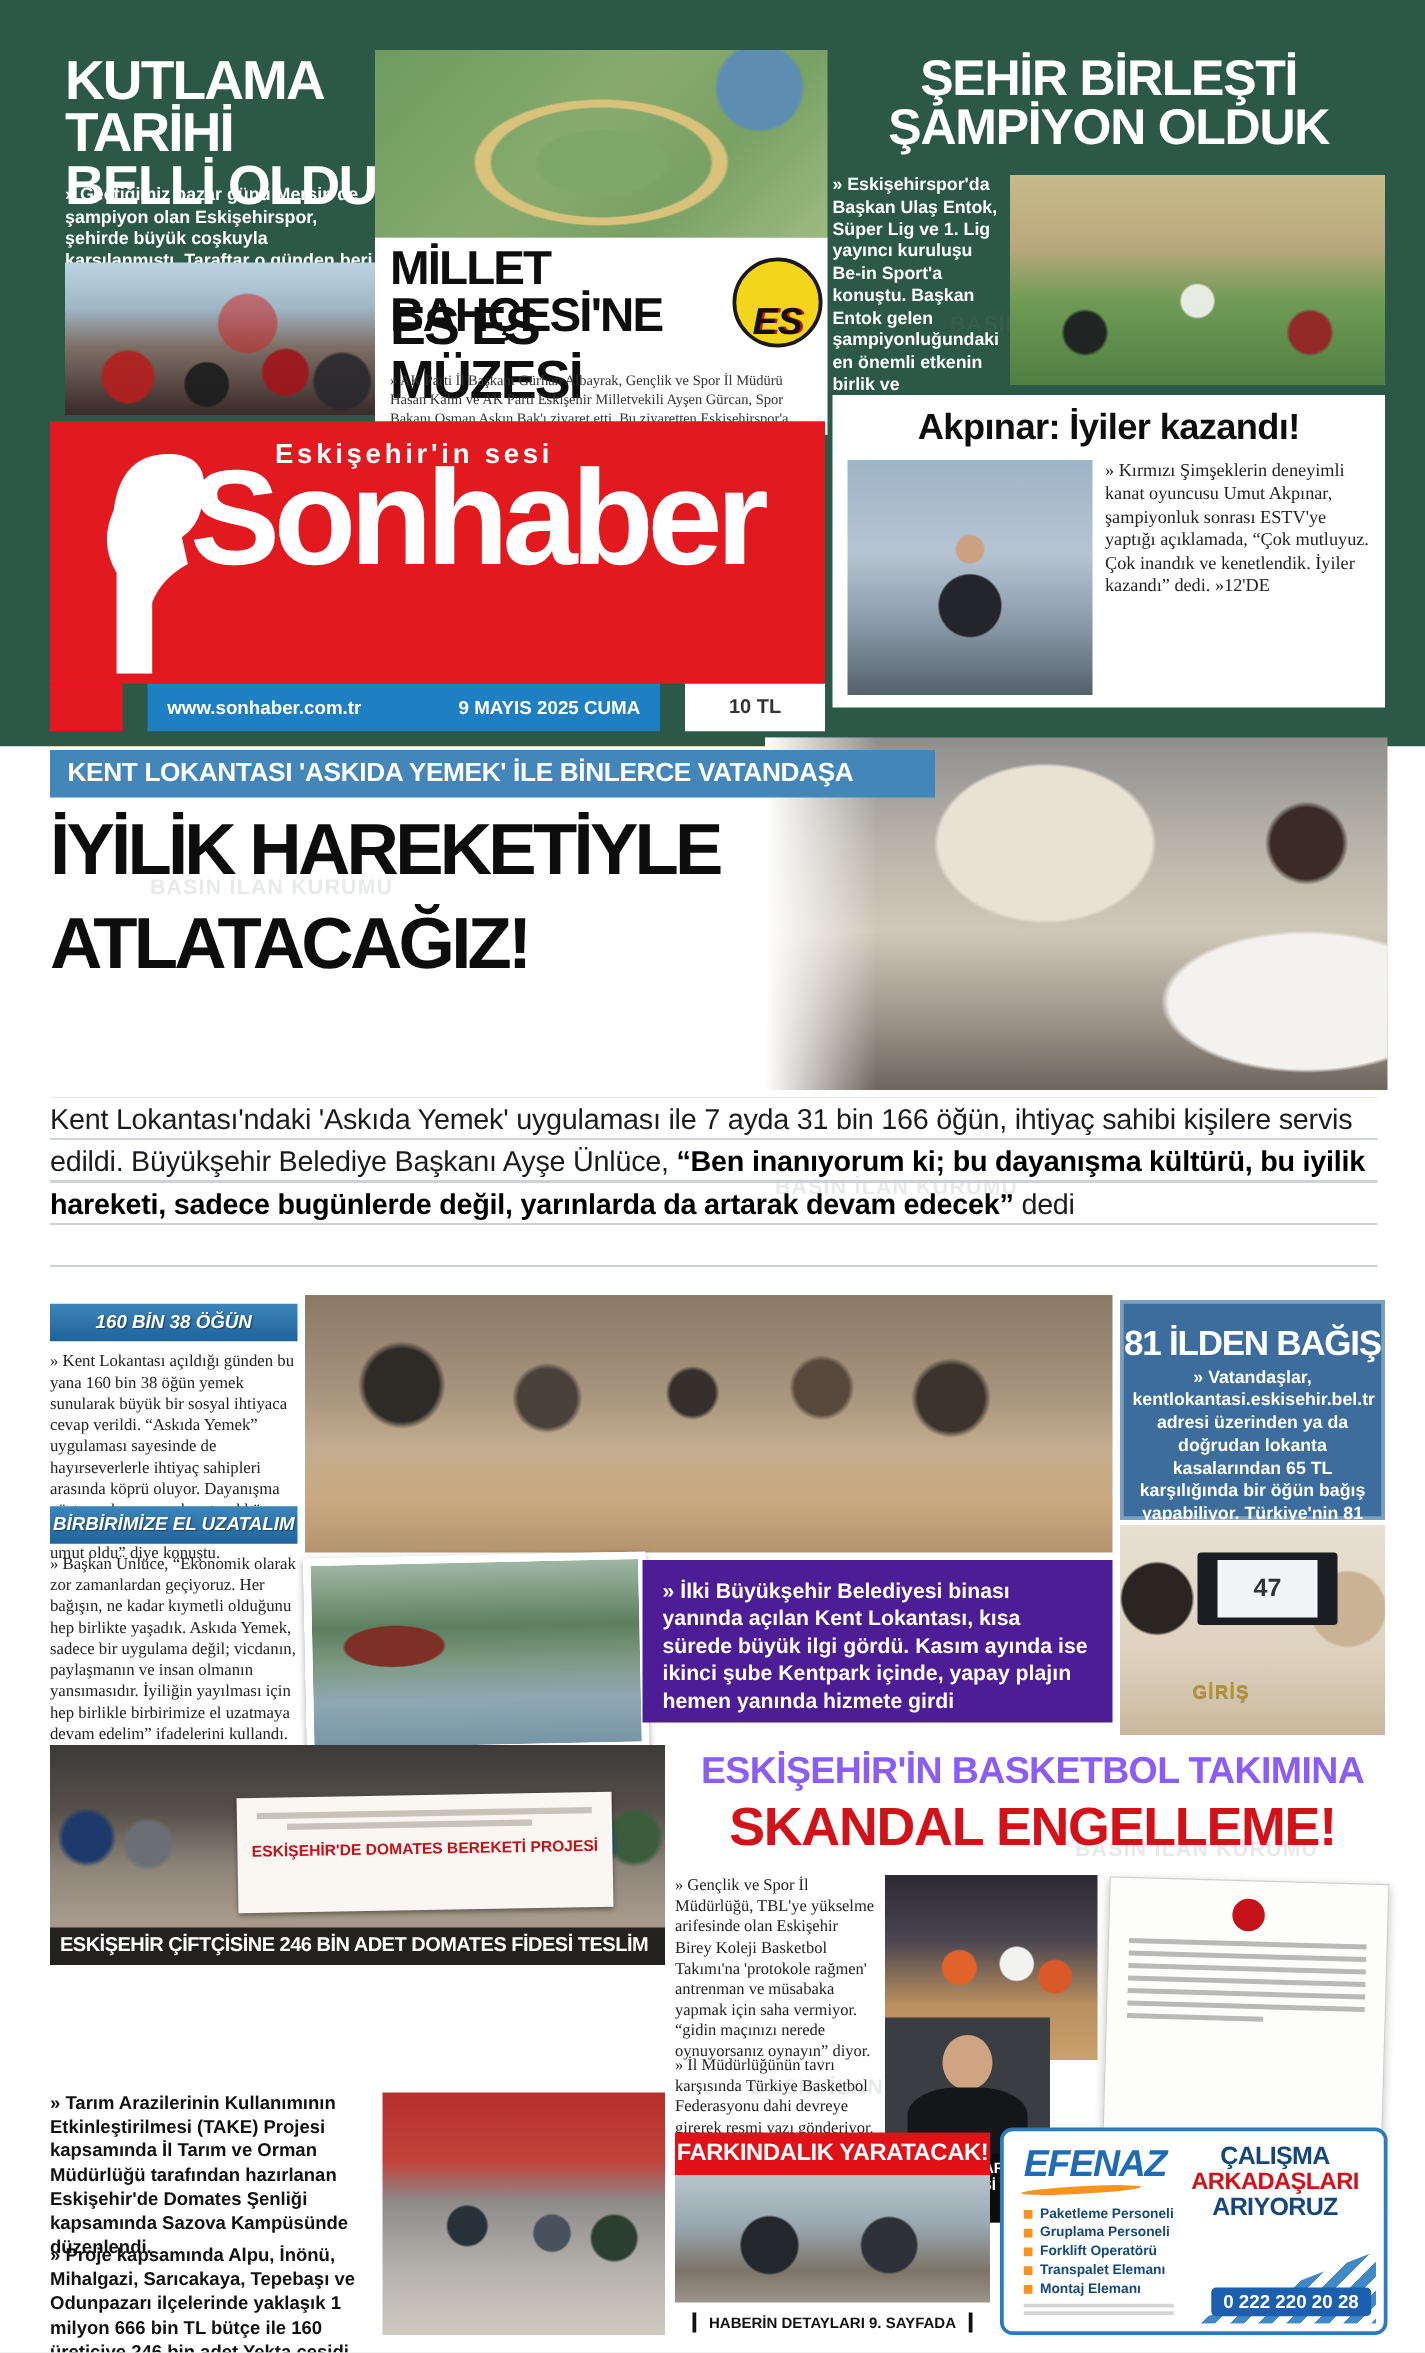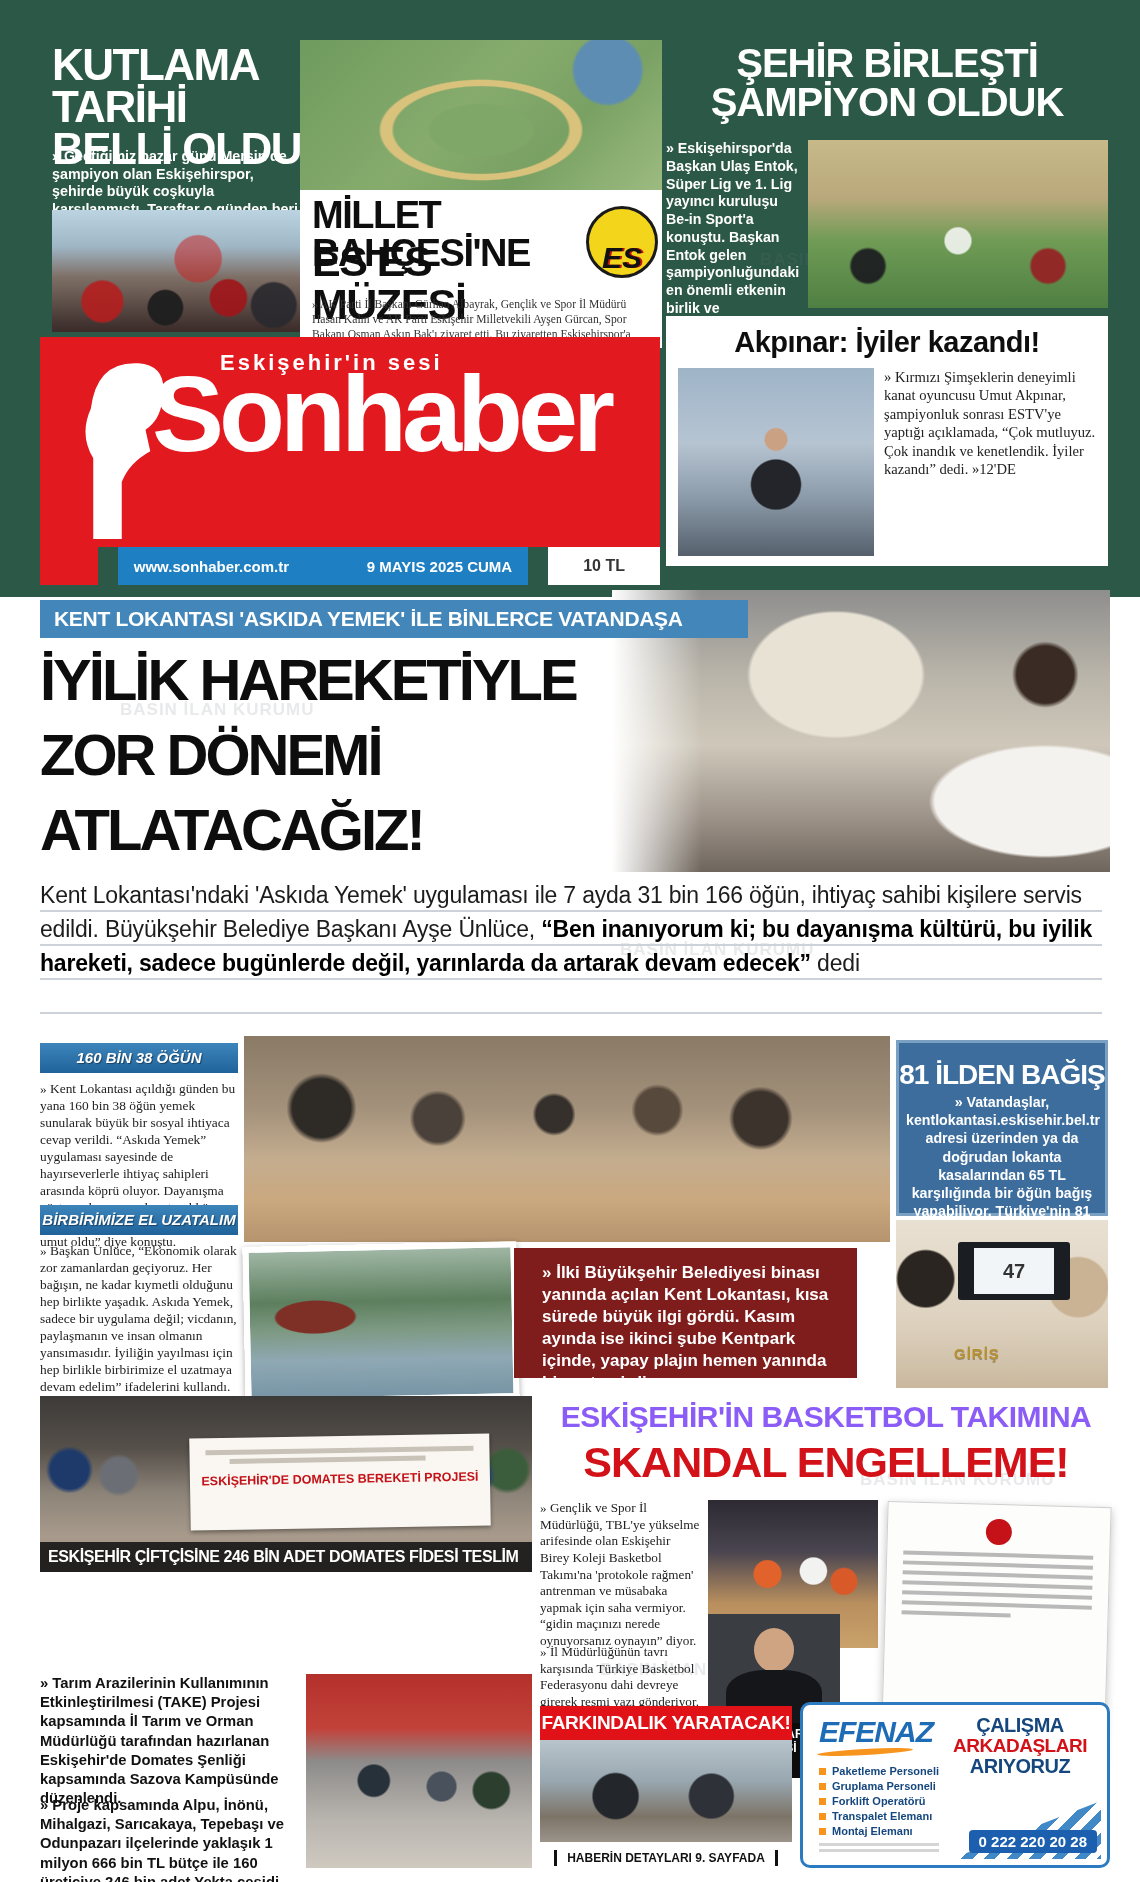--- a/index.html
+++ b/index.html
@@ -109,22 +109,22 @@
        radial-gradient(circle at 12% 35%, #2e2a26 0 5%, transparent 6%),
        radial-gradient(circle at 30% 40%, #4a423a 0 5%, transparent 6%),
        radial-gradient(circle at 48% 38%, #35302c 0 5%, transparent 6%),
        radial-gradient(circle at 64% 36%, #57493c 0 5%, transparent 6%),
        radial-gradient(circle at 80% 40%, #3b332c 0 5%, transparent 6%),
        linear-gradient(180deg,#8a7a66 0%,#a3917b 35%,#c4ad8f 60%,#caa87f 80%,#b5946e 100%);}
   .lake-photo{left:244px;top:1244px;width:262px;height:146px;background:
        radial-gradient(ellipse at 25% 45%, #7e2f26 0 14%, transparent 15%),
        linear-gradient(180deg,#9fb6a4 0%,#5d7f5e 35%,#7e9a84 55%,#8fa8b4 75%,#7795a5 100%);
        border:6px solid #fff;box-shadow:0 2px 6px rgba(0,0,0,.35);transform:rotate(-1.2deg);}
-  .caption-box{left:514px;top:1248px;width:343px;height:130px;background:#7f1d1d;color:#fff;
-               font-weight:bold;font-size:17px;line-height:1.3;padding:14px 28px;box-sizing:border-box;}
+  .caption-box{left:514px;top:1248px;width:376px;height:130px;background:#4c1d95;color:#fff;
+               font-weight:bold;font-size:17px;line-height:1.3;padding:14px 16px;box-sizing:border-box;}
   .blue-box{left:896px;top:1040px;width:212px;height:176px;background:#3c6d9d;border:3px solid #7aa1c2;
             box-sizing:border-box;text-align:center;}
   .blue-box .bh{color:#fff;font-weight:900;font-size:28px;letter-spacing:-1px;margin-top:16px;}
   .blue-box .bb{color:#fff;font-weight:bold;font-size:14.2px;line-height:1.28;padding:2px 7px 0;}
   .screen-photo{left:896px;top:1220px;width:212px;height:168px;background:
        radial-gradient(circle at 14% 35%, #2a2520 0 13%, transparent 14%),
        radial-gradient(circle at 86% 40%, #c9b394 0 14%, transparent 15%),
        linear-gradient(180deg,#e8e0d2 0%,#ded2bf 60%,#c9b89e 100%);}
   .tv{position:absolute;left:62px;top:22px;width:112px;height:58px;background:#1a1d22;border-radius:3px;
       display:flex;align-items:center;justify-content:center;}
@@ -277,21 +277,20 @@
     </div>
     <div class="strip-white">
       <span>10 TL</span>
     </div>
   </div>
 
   <div class="abs main-photo"></div>
   <div class="abs kicker">KENT LOKANTASI 'ASKIDA YEMEK' İLE BİNLERCE VATANDAŞA DOKUNDU</div>
   <div class="abs main-head">
     <div>İYİLİK HAREKETİYLE</div>
-    <div>ZOR DÖNEMİ</div>
     <div>ATLATACAĞIZ!</div>
   </div>
   <p class="abs lede" style="margin:0"><span>Kent Lokantası'ndaki 'Askıda Yemek' uygulaması ile 7 ayda 31 bin 166 öğün, ihtiyaç sahibi kişilere servis edildi. Büyükşehir Belediye Başkanı Ayşe Ünlüce, </span><span class="bold">“Ben inanıyorum ki; bu dayanışma kültürü, bu iyilik hareketi, sadece bugünlerde değil, yarınlarda da artarak devam edecek”</span><span> dedi</span></p>
 
   <div class="abs sec-head c1h1">160 BİN 38 ÖĞÜN</div>
   <p class="abs c1b1" style="margin:0">» Kent Lokantası açıldığı günden bu yana 160 bin 38 öğün yemek sunularak büyük bir sosyal ihtiyaca cevap verildi. “Askıda Yemek” uygulaması sayesinde de hayırseverlerle ihtiyaç sahipleri arasında köprü oluyor. Dayanışma gösteren hayırseverlere teşekkür eden Başkan Ünlüce, “Her bir öğün umut oldu” diye konuştu.</p>
   <div class="abs sec-head c1h2">BİRBİRİMİZE EL UZATALIM</div>
   <p class="abs c1b2" style="margin:0">» Başkan Ünlüce, “Ekonomik olarak zor zamanlardan geçiyoruz. Her bağışın, ne kadar kıymetli olduğunu hep birlikte yaşadık. Askıda Yemek, sadece bir uygulama değil; vicdanın, paylaşmanın ve insan olmanın yansımasıdır. İyiliğin yayılması için hep birlikle birbirimize el uzatmaya devam edelim” ifadelerini kullandı. »5'TE</p>
 
   <div class="abs queue-photo"></div>

